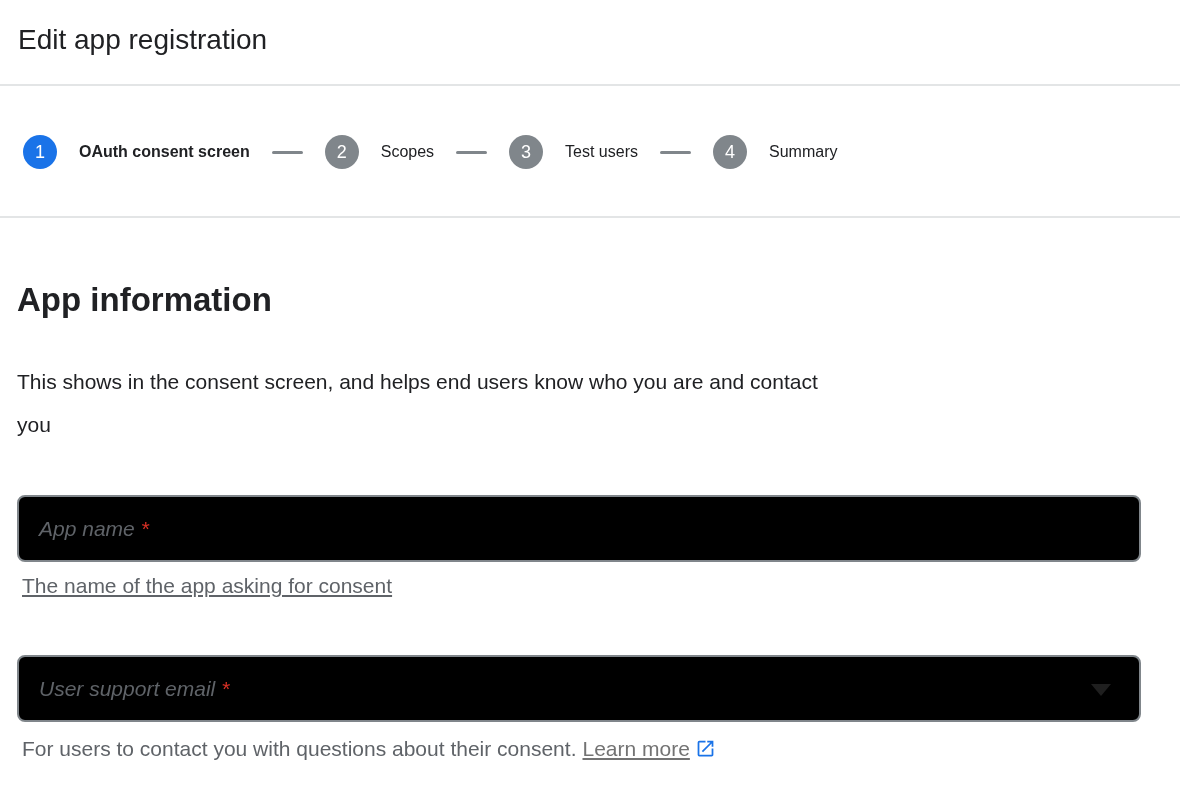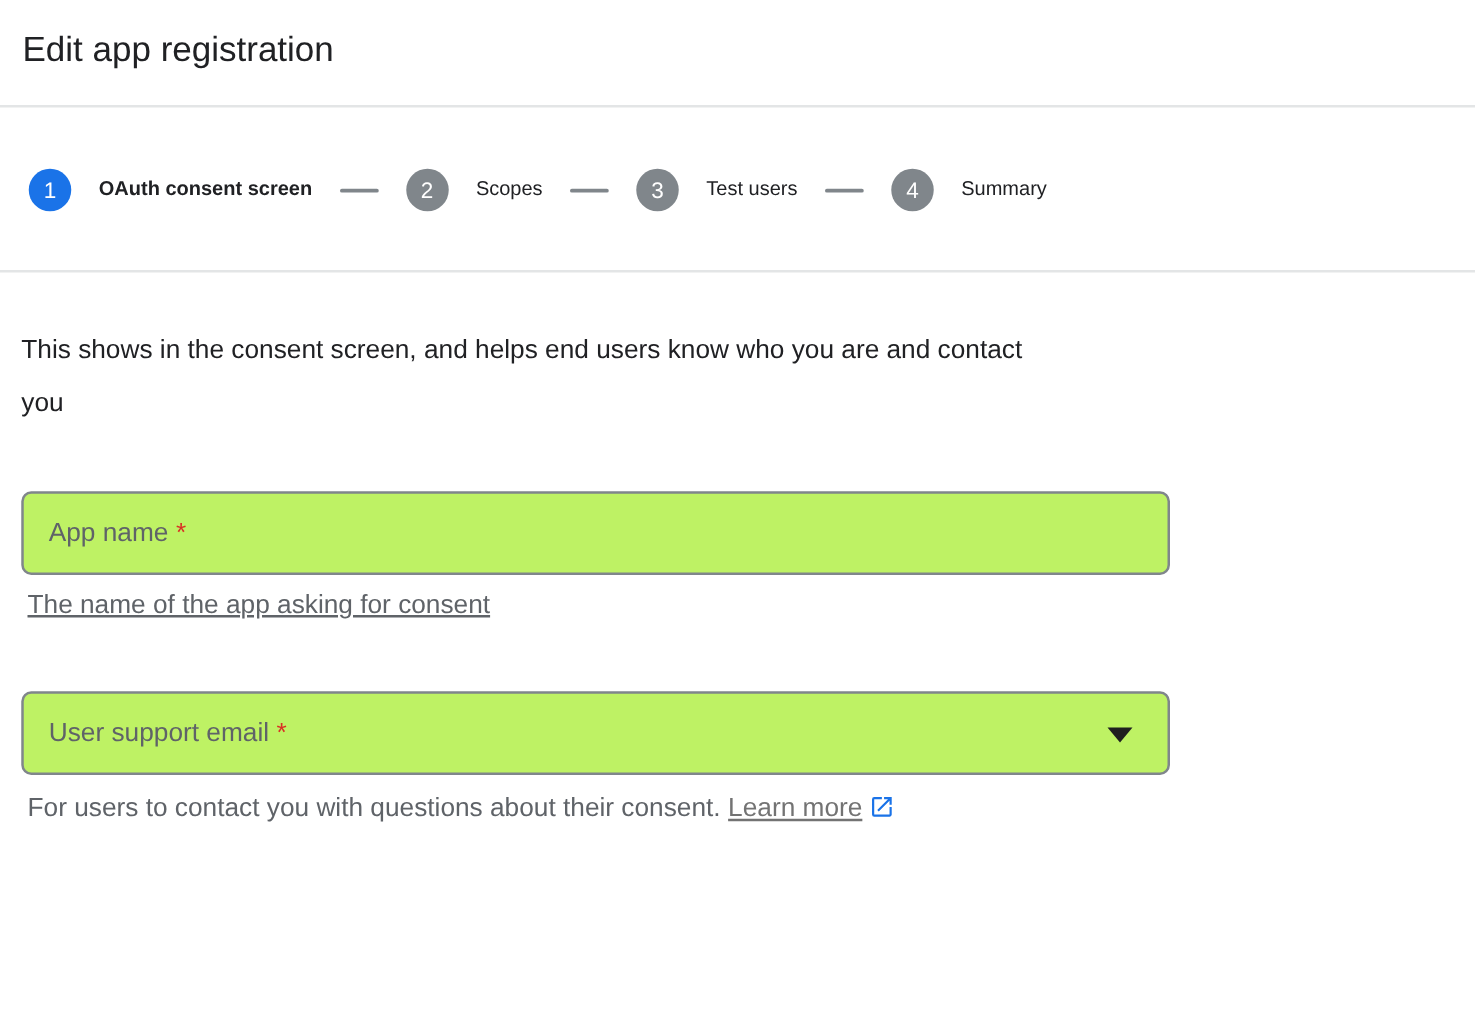--- a/index.html
+++ b/index.html
@@ -81,29 +81,30 @@
     width: 805px;
     font-size: 21px;
     line-height: 43px;
     color: #202124;
   }
 
   
   .field {
     position: relative;
     margin-left: 17px;
-    width: 919px;
+    width: 1124px;
     height: 67px;
     border: 2px solid #80868b;
     border-radius: 8px;
     display: flex;
     align-items: center;
     padding: 0 44px 0 20px;
-    background: #bef264;
+    background: #000000;
     cursor: text;
+    font-style: italic;
   }
   .field.select { cursor: pointer; }
   .field-app-name { margin-top: 49px; }
   .field-support-email { margin-top: 56px; }
 
   .field-label {
     font-size: 21px;
     color: #5f6368;
     white-space: nowrap;
   }
@@ -169,20 +170,21 @@
   <span class="step-connector"></span>
   <div class="step">
     <span class="step-circle inactive">4</span>
     <span class="step-label">Summary</span>
   </div>
 </nav>
 
 <div class="divider divider-bottom"></div>
 
 <main>
+  <h1 class="section-heading">App information</h1>
   <p class="section-description">This shows in the consent screen, and helps end users know who you are and contact you</p>
 
   <div class="field field-app-name">
     <span class="field-label">App name</span>
     <span class="required-marker">*</span>
   </div>
   <div class="helper helper-app-name">The name of the app asking for consent</div>
 
   <div class="field field-support-email select">
     <span class="field-label">User support email</span>

